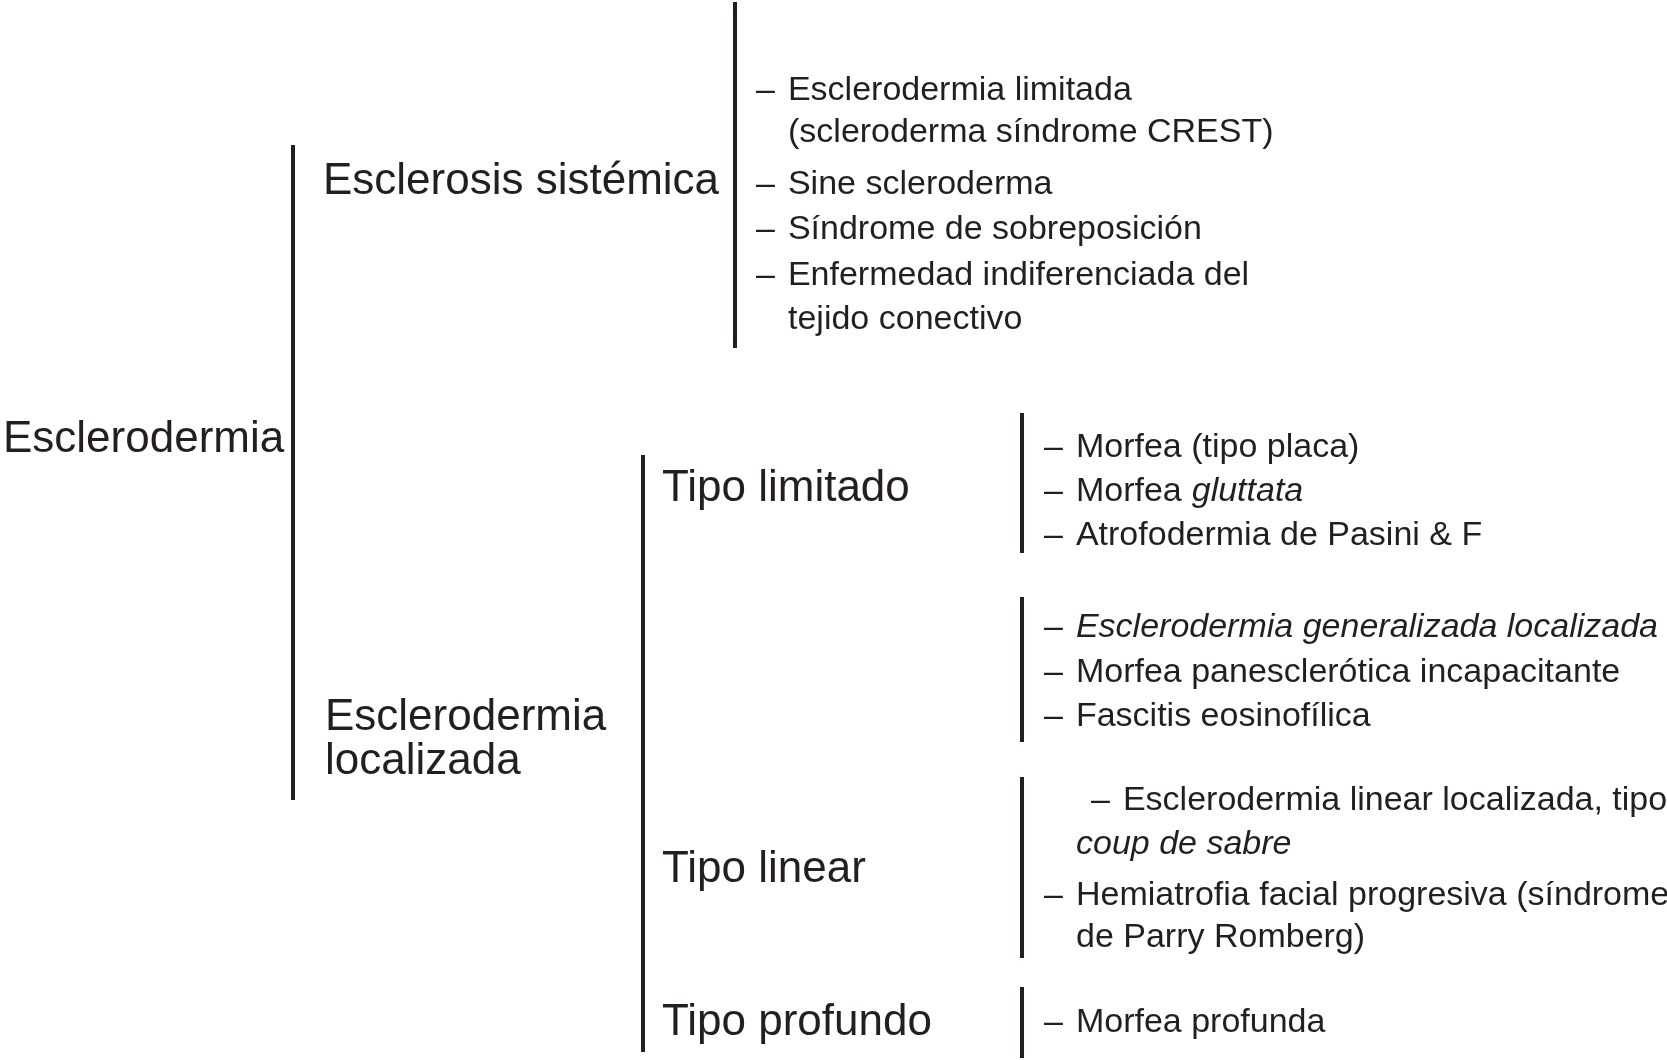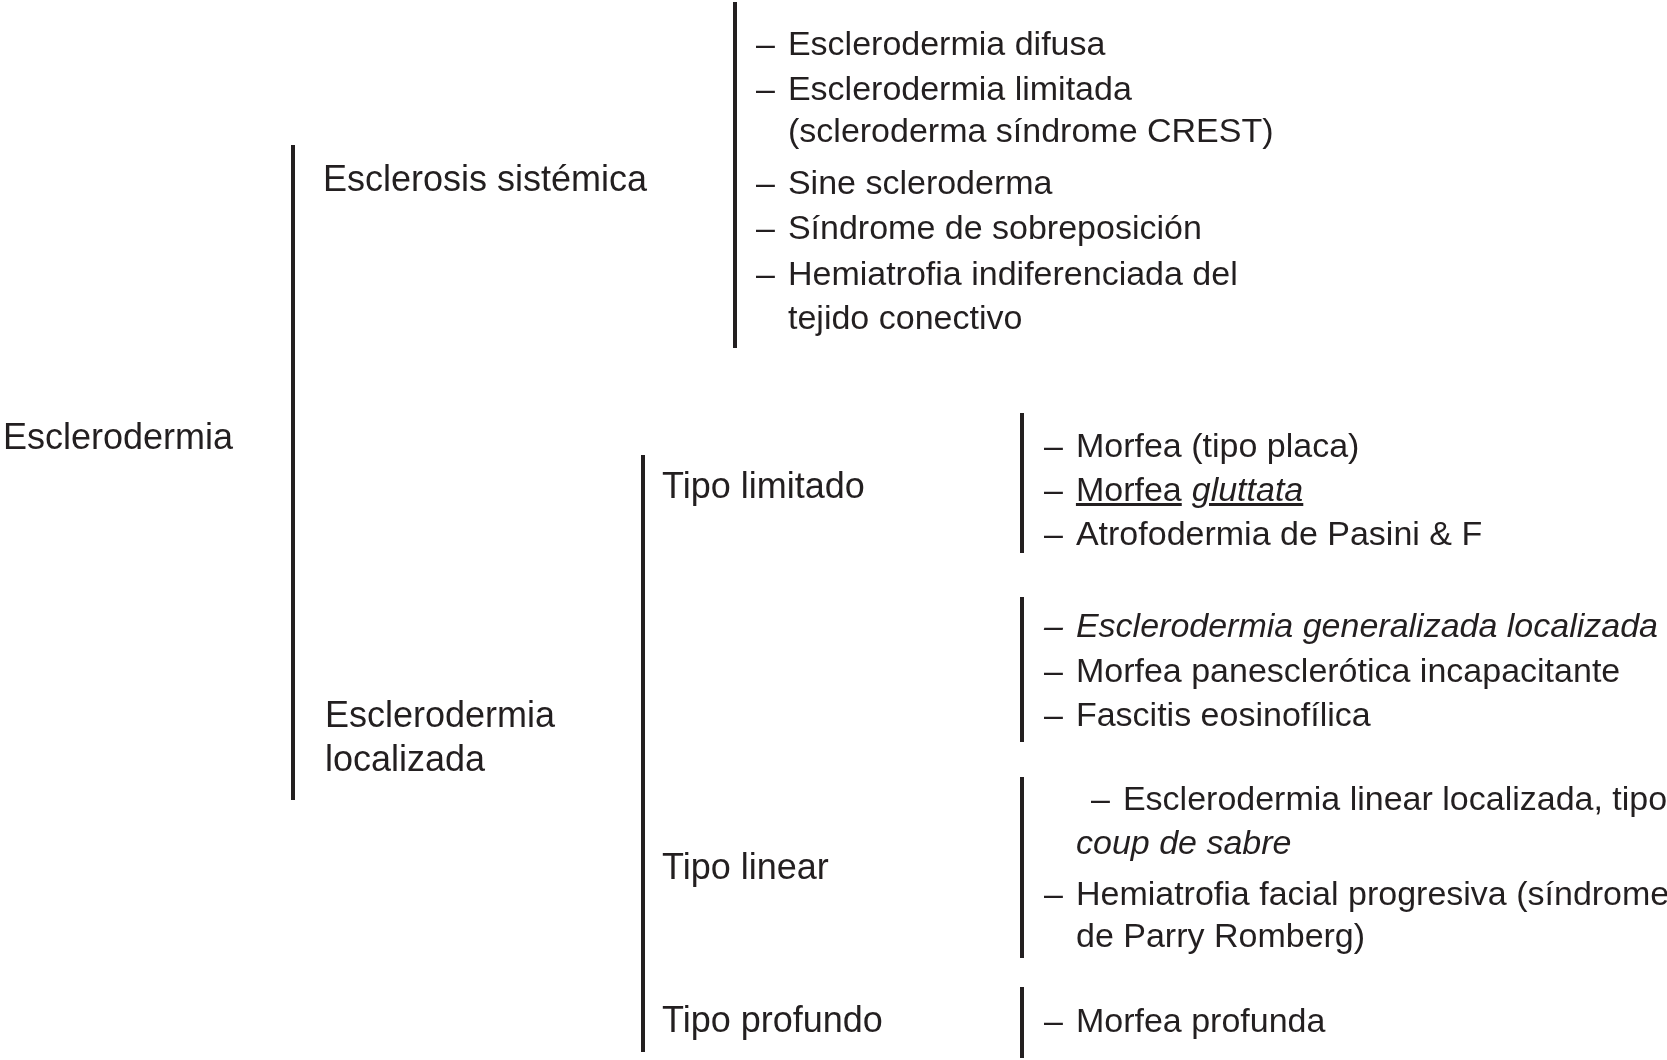--- a/index.html
+++ b/index.html
@@ -12,21 +12,21 @@
     font-family: "Liberation Sans", "DejaVu Sans", sans-serif;
     color: #231f20;
   }
   .vline {
     position: absolute;
     width: 4px;
     background: #231f20;
   }
   .lbl {
     position: absolute;
-    font-size: 36px;
+    font-size: 44px;
     line-height: 44px;
     white-space: nowrap;
   }
   .item {
     position: absolute;
     font-size: 34px;
     line-height: 44px;
     white-space: nowrap;
   }
   .dash { display: inline-block; margin-right: 13px; }
@@ -47,34 +47,33 @@
   <div class="vline" style="left:1020px; top:987px; height:71px;"></div>
 
   <div class="lbl" style="left:3px; top:415px;">Esclerodermia</div>
 
   <div class="lbl" style="left:323px; top:157px;">Esclerosis sistémica</div>
   <div class="lbl" style="left:325px; top:693px;">
     <div>Esclerodermia</div>
     <div>localizada</div>
   </div>
 
-  <div class="item" style="left:756px; top:21px;"><span class="dash">–</span><span>Esclerodermia difusa</span></div>
   <div class="item" style="left:756px; top:66px;"><span class="dash">–</span><span>Esclerodermia limitada</span></div>
   <div class="item" style="left:788px; top:108px;">(scleroderma síndrome CREST)</div>
   <div class="item" style="left:756px; top:160px;"><span class="dash">–</span><span>Sine scleroderma</span></div>
   <div class="item" style="left:756px; top:205px;"><span class="dash">–</span><span>Síndrome de sobreposición</span></div>
-  <div class="item" style="left:756px; top:251px;"><span class="dash">–</span><span>Hemiatrofia indiferenciada del</span></div>
+  <div class="item" style="left:756px; top:251px;"><span class="dash">–</span><span>Enfermedad indiferenciada del</span></div>
   <div class="item" style="left:788px; top:295px;">tejido conectivo</div>
 
   <div class="lbl" style="left:662px; top:464px;">Tipo limitado</div>
   <div class="lbl" style="left:662px; top:845px;">Tipo linear</div>
   <div class="lbl" style="left:662px; top:998px;">Tipo profundo</div>
 
   <div class="item" style="left:1044px; top:423px;"><span class="dash">–</span><span>Morfea (tipo placa)</span></div>
-  <div class="item" style="left:1044px; top:467px;text-decoration:underline;"><span class="dash">–</span><span>Morfea</span><span class="it sp">gluttata</span></div>
+  <div class="item" style="left:1044px; top:467px;"><span class="dash">–</span><span>Morfea</span><span class="it sp">gluttata</span></div>
   <div class="item" style="left:1044px; top:511px;"><span class="dash">–</span><span>Atrofodermia de Pasini &amp; F</span></div>
 
   <div class="item" style="left:1044px; top:603px;font-style:italic;"><span class="dash">–</span><span>Esclerodermia generalizada localizada</span></div>
   <div class="item" style="left:1044px; top:648px;"><span class="dash">–</span><span>Morfea panesclerótica incapacitante</span></div>
   <div class="item" style="left:1044px; top:692px;"><span class="dash">–</span><span>Fascitis eosinofílica</span></div>
 
   <div class="item" style="left:1044px; top:776px;margin-left:47px;"><span class="dash">–</span><span>Esclerodermia linear localizada, tipo</span><span class="it sp">en</span></div>
   <div class="item it" style="left:1076px; top:820px;">coup de sabre</div>
   <div class="item" style="left:1044px; top:871px;"><span class="dash">–</span><span>Hemiatrofia facial progresiva (síndrome</span></div>
   <div class="item" style="left:1076px; top:913px;">de Parry Romberg)</div>

